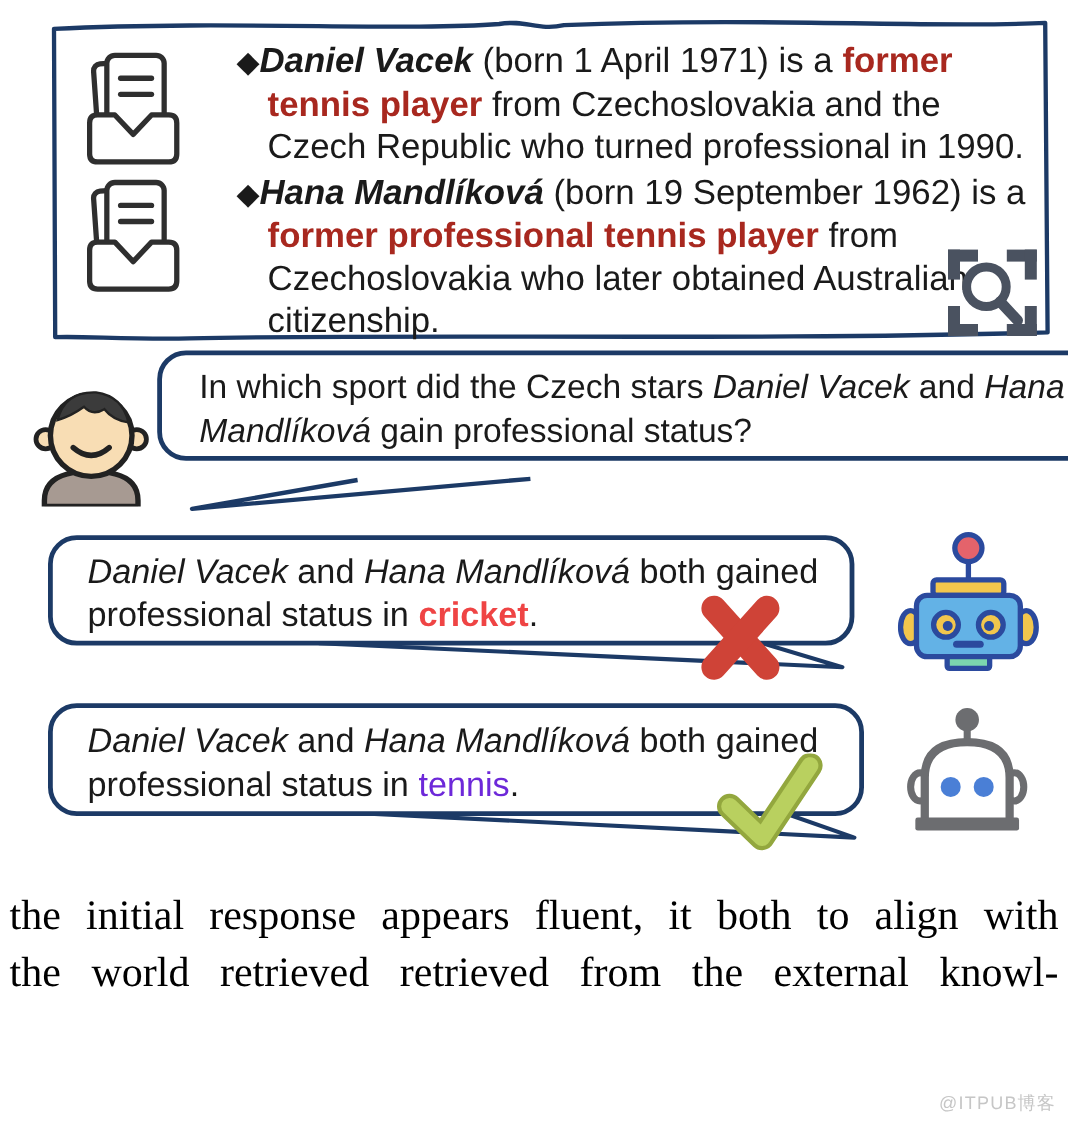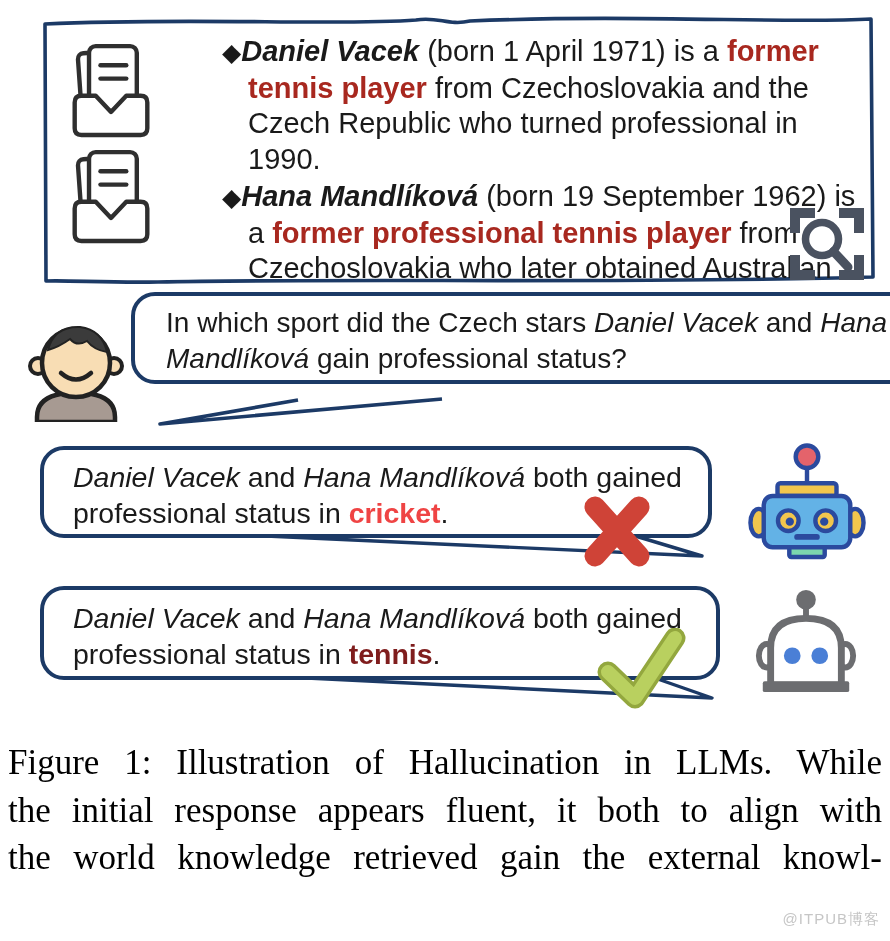--- a/index.html
+++ b/index.html
@@ -8,21 +8,21 @@
     font-family:"Liberation Sans","DejaVu Sans",sans-serif;color:#1a1a1a;
     overflow:hidden;
   }
   .abs{position:absolute;}
 
   
   #kb-box{left:38px;top:12px;width:842px;height:280px;}
   #kb-border{position:absolute;left:0;top:0;z-index:0;}
   #kb-text{position:absolute;left:159px;top:20px;width:668px;z-index:1;
     font-size:29px;line-height:35.5px;}
-  .kb-item{padding-left:26px;text-indent:-26px;margin-top:2px;margin-left:25px;}
+  .kb-item{padding-left:26px;text-indent:-26px;margin-top:2px;}
   .kb-bullet{font-size:25px;}
   .kb-name{font-weight:700;font-style:italic;}
   .kb-red{font-weight:700;color:#a8281f;}
   .doc-icon{position:absolute;left:30px;z-index:1;}
   #doc-icon-1{top:28px;}
   #doc-icon-2{top:134px;}
   #scan-icon{position:absolute;left:748px;top:191px;z-index:2;}
 
   
   .bubble{position:absolute;background:#fff;border:4px solid #1c3a66;
@@ -30,21 +30,21 @@
   #q-bubble{left:131px;top:292px;width:876px;height:92px;
     font-size:28px;line-height:36px;padding:9px 28px 4px 31px;}
   .it{font-style:italic;}
   #q-tail{left:150px;top:397px;width:300px;height:32px;z-index:3;overflow:visible;}
 
   #a1-bubble{left:40px;top:446px;width:672px;height:92px;
     font-size:28.5px;line-height:36px;padding:9px 24px 0 29px;}
   #a2-bubble{left:40px;top:586px;width:680px;height:94px;
     font-size:28.5px;line-height:36px;padding:10px 24px 0 29px;}
   .kw-red{font-weight:700;color:#ef4444;}
-  .kw-green{font-weight:700;color:#7f1d1d;}
+  .kw-green{font-weight:400;color:#6d28d9;}
   .tail-low{z-index:0;overflow:visible;}
   #a1-tail{left:262px;top:526px;width:450px;height:38px;}
   #a2-tail{left:262px;top:664px;width:460px;height:42px;}
   #cross-icon{left:578px;top:490px;z-index:3;}
   #check-icon{left:596px;top:628px;z-index:3;}
 
   
   #user-icon{left:26px;top:316px;z-index:1;}
   #robot-blue{left:748px;top:441px;z-index:1;}
   #robot-gray{left:750px;top:587px;z-index:1;}
@@ -173,20 +173,19 @@
     <rect x="53" y="20" width="6" height="16" fill="#6c6d70"></rect>
     <ellipse cx="16" cy="70" rx="8" ry="12" fill="#ffffff" stroke="#6c6d70" stroke-width="6"></ellipse>
     <ellipse cx="96" cy="70" rx="8" ry="12" fill="#ffffff" stroke="#6c6d70" stroke-width="6"></ellipse>
     <path d="M20,100 L20,62 Q20,32 56,32 Q92,32 92,62 L92,100 Z" fill="#ffffff" stroke="#6c6d70" stroke-width="7"></path>
     <rect x="12" y="96" width="88" height="11" rx="2" fill="#6c6d70"></rect>
     <circle cx="42" cy="70" r="8.5" fill="#4a7fd6"></circle>
     <circle cx="70" cy="70" r="8.5" fill="#4a7fd6"></circle>
   </svg>
 
   <div id="caption" class="abs">
-    <div class="cap-just">Figure 1: Illustration of Hallucination in LLMs. While</div>
     <div class="cap-just">the initial response appears fluent, it both to align with</div>
-    <div class="cap-just">the world knowledge retrieved gain the external knowl-</div>
+    <div class="cap-just">the world retrieved retrieved from the external knowl-</div>
   </div>
 
   <div id="watermark" class="abs">@ITPUB博客</div>
 
 </div>
 
 </body></html>

